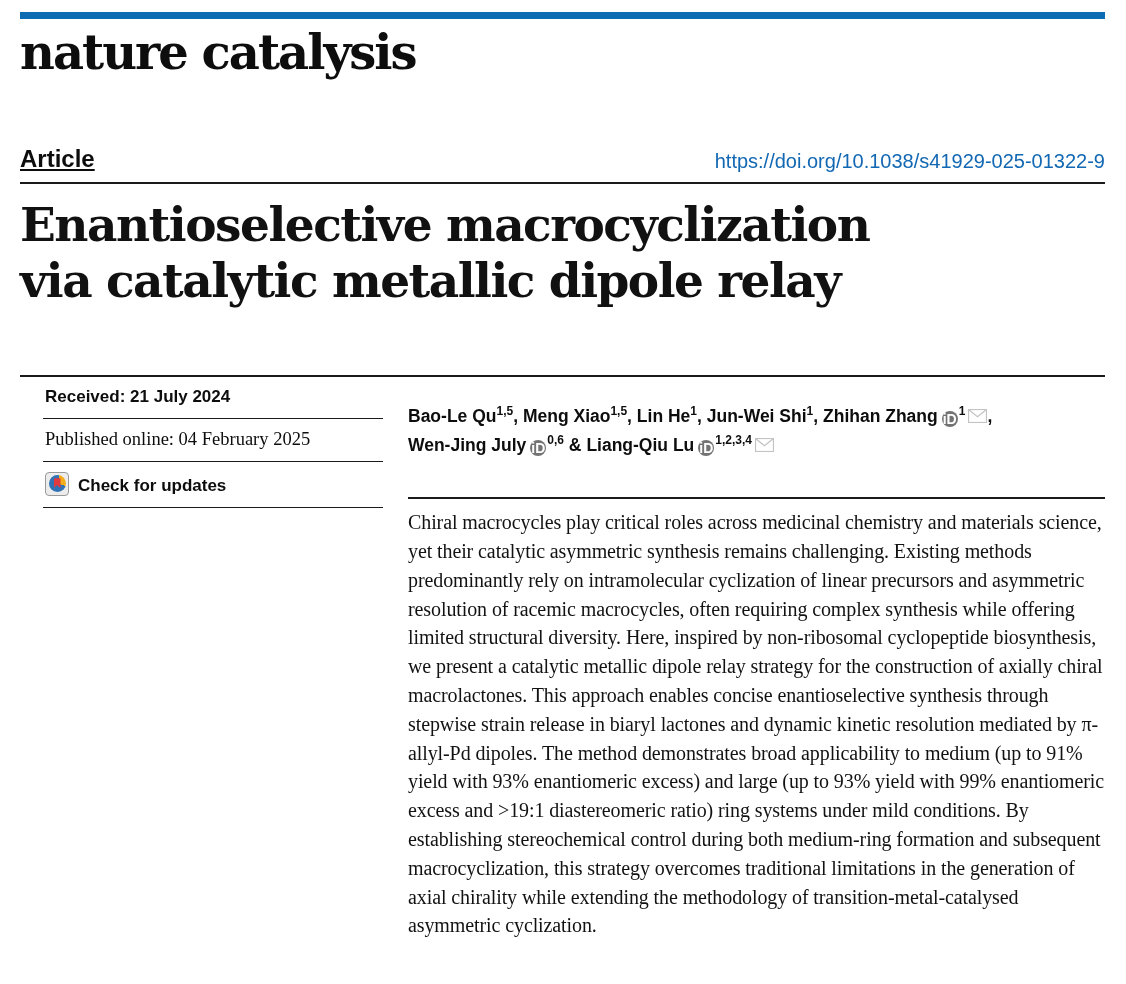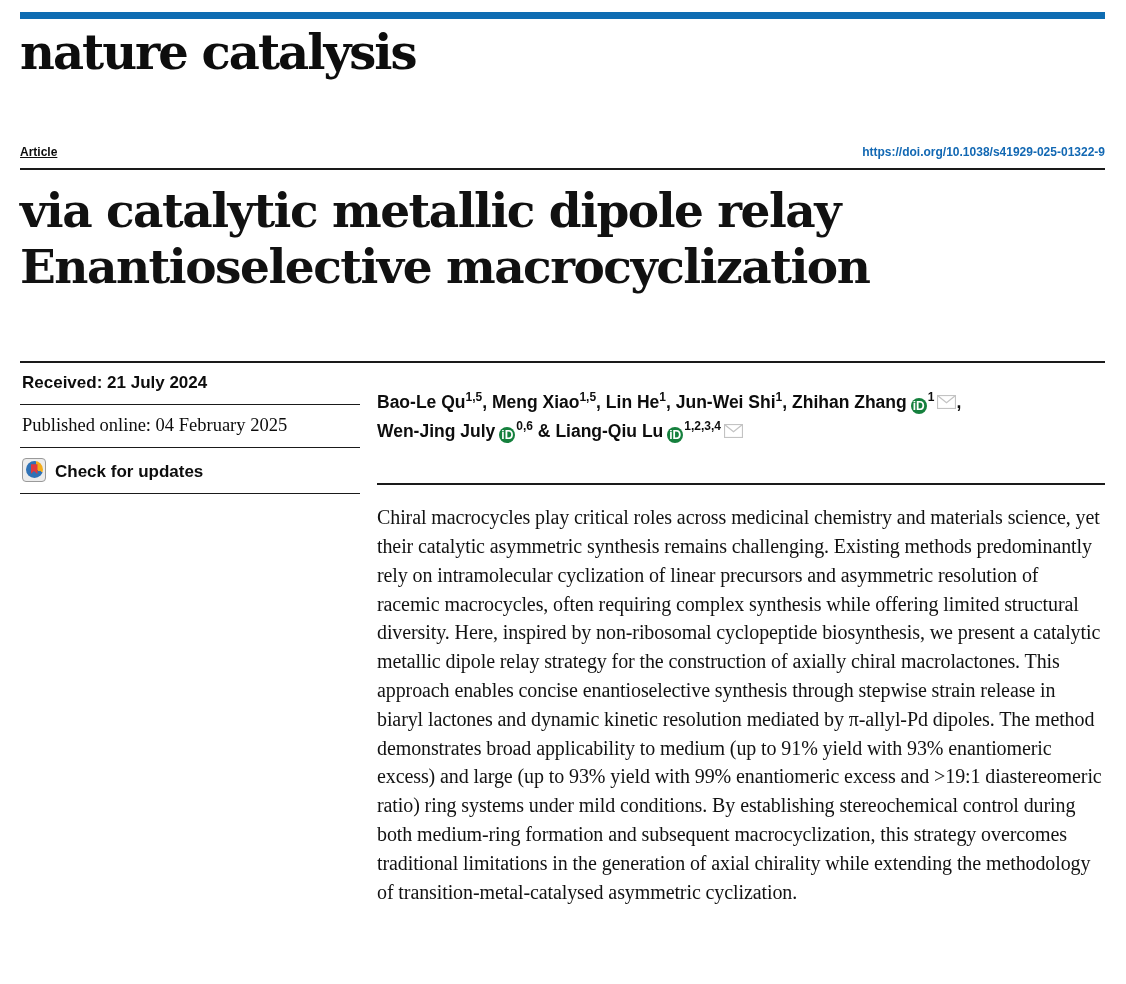--- a/index.html
+++ b/index.html
@@ -4,62 +4,62 @@
 <style>
   html,body{margin:0;padding:0;background:#ffffff;}
   body{width:1126px;height:984px;position:relative;font-family:"Liberation Sans",sans-serif;color:#161616;overflow:hidden;}
   .page{padding:0 21px 0 20px;}
 
   .accent-bar{height:7px;background:#0e6cb2;margin-top:12px;}
 
   .logo{font-family:"DejaVu Serif",serif;font-weight:700;font-size:48px;letter-spacing:-2px;color:#0d0d0d;margin-top:7px;line-height:1.1;}
 
   .header-row{display:flex;justify-content:space-between;align-items:flex-end;margin-top:66px;border-bottom:2px solid #1a1a1a;padding-bottom:9px;}
-  .article-label{font-weight:700;font-size:12px;color:#0d0d0d;text-decoration:underline;}
-  .doi-link{font-weight:700;font-size:12px;color:#1268b3;text-decoration:none;}
+  .article-label{font-weight:700;font-size:24px;color:#0d0d0d;text-decoration:underline;}
+  .doi-link{font-weight:400;font-size:20px;color:#1268b3;text-decoration:none;}
 
   .paper-title{font-family:"DejaVu Serif",serif;font-weight:700;font-size:47px;line-height:56px;letter-spacing:-1.5px;color:#111111;margin-top:13px;}
 
   .top-rule{border-top:2px solid #1a1a1a;margin-top:66px;}
 
-  .columns{display:grid;grid-template-columns:340px 1fr;column-gap:17px;}
+  .columns{display:grid;grid-template-columns:340px 1fr;column-gap:25px;margin-left:23px;}
 
   .info-row{border-bottom:1.5px solid #1a1a1a;padding:10px 0 11px 2px;font-size:17px;font-weight:700;color:#0d0d0d;}
   .info-row.serif{font-family:"Liberation Serif",serif;font-weight:400;font-size:18.5px;}
   .badge-row{display:flex;align-items:flex-end;gap:9px;}
 
   .cm-btn{width:24px;height:24px;background:#ececec;border:1px solid #9a9a9a;border-radius:4px;display:flex;align-items:center;justify-content:center;box-sizing:border-box;}
   .cm-circle{width:17px;height:17px;border-radius:50%;background:conic-gradient(from 150deg,#2f72b6 0 62%,#f3ac1a 62% 88%,#2f72b6 88% 100%);position:relative;}
   .cm-bookmark{position:absolute;left:5px;top:3px;width:7px;height:10px;background:#e03a3e;clip-path:polygon(0 0,100% 0,100% 100%,50% 66%,0 100%);}
 
   .authors{padding-top:8px;font-size:17.5px;font-weight:700;line-height:28px;color:#0d0d0d;}
   .authors sup{font-size:12px;vertical-align:7px;line-height:0;}
-  .orcid{display:inline-block;width:16px;height:16px;border-radius:50%;background:#15803d;color:#ffffff;font-size:12px;font-weight:700;text-align:center;line-height:16px;vertical-align:-2px;margin:0 1px 0 4px;font-family:"Liberation Sans",sans-serif;}
+  .orcid{display:inline-block;width:16px;height:16px;border-radius:50%;background:#737373;color:#ffffff;font-size:14px;font-weight:700;text-align:center;line-height:16px;vertical-align:-2px;margin:0 1px 0 4px;font-family:"Liberation Sans",sans-serif;}
   .envelope{display:inline-block;vertical-align:-1px;margin-left:3px;}
 
   .abstract-rule{border-top:2px solid #1a1a1a;margin-top:37px;}
-  .abstract{font-family:"Liberation Serif",serif;font-size:20px;line-height:28.8px;color:#121212;padding-top:18px;margin:0;letter-spacing:-0.1px;}
+  .abstract{font-family:"Liberation Serif",serif;font-size:20px;line-height:28.8px;color:#121212;padding-top:9px;margin:0;letter-spacing:-0.1px;}
 </style>
 </head>
 <body>
 
 <div class="page">
 
   <div class="accent-bar"></div>
 
   <div class="logo">nature catalysis</div>
 
   <div class="header-row">
     <span class="article-label">Article</span>
     <a class="doi-link" href="#">https://doi.org/10.1038/s41929-025-01322-9</a>
   </div>
 
   <h1 class="paper-title">
+      <div>Enantioselective macrocyclization</div>
       <div>via catalytic metallic dipole relay</div>
-      <div>Enantioselective macrocyclization</div>
     </h1>
 
   <div class="top-rule"></div>
 
   <div class="columns">
 
     <div class="left-col">
       <div class="info-row">Received: 21 July 2024</div>
       <div class="info-row serif">Published online: 04 February 2025</div>
       <div class="info-row badge-row">

